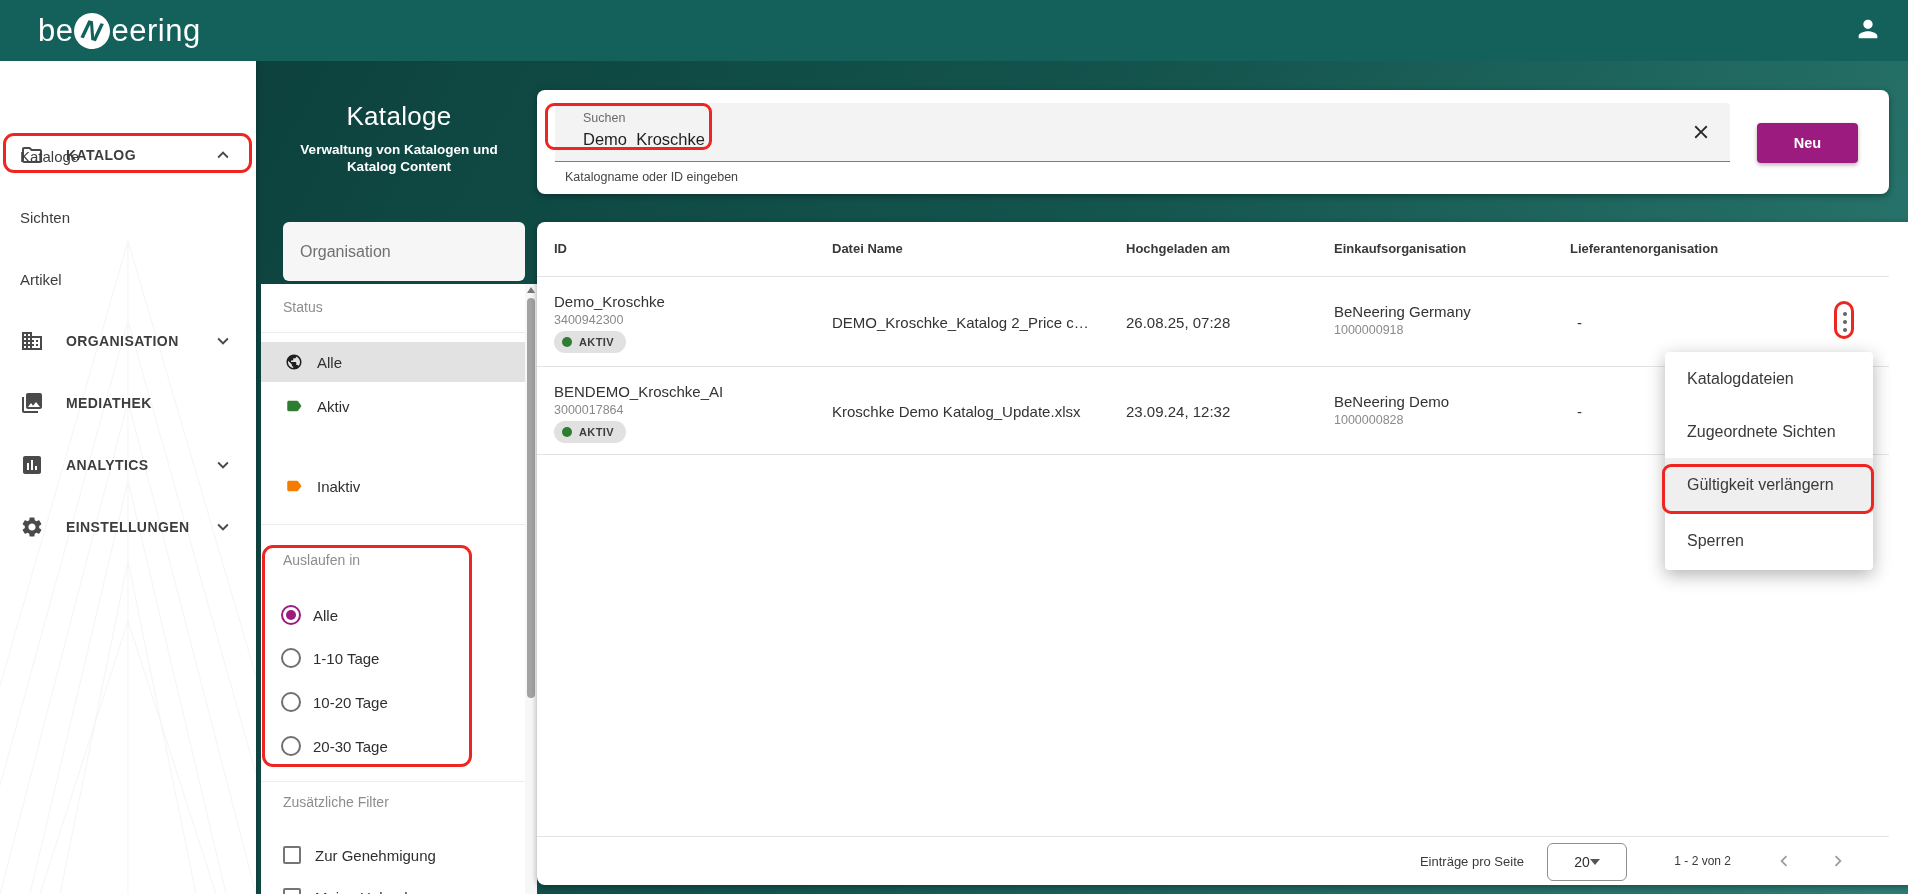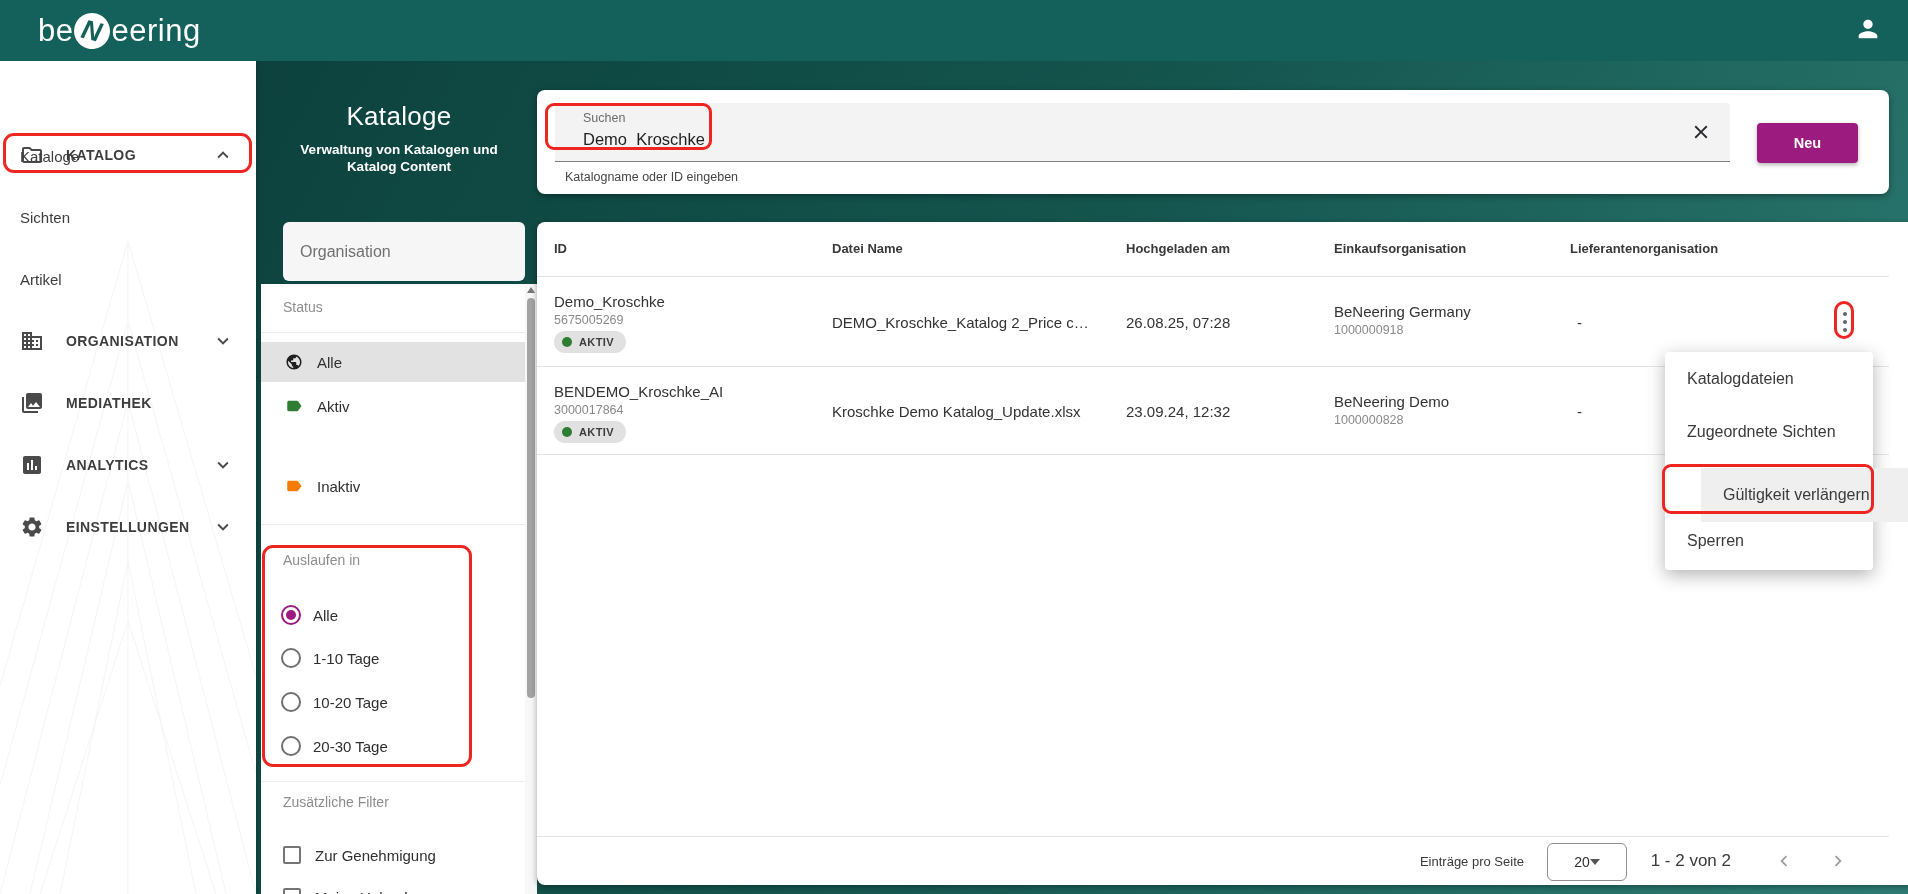--- a/index.html
+++ b/index.html
@@ -107,21 +107,21 @@
   .kebab i { width:4px; height:4px; border-radius:50%; background:#5f6368; }
 
   .pagbar { position:absolute; left:0; top:614px; width:1352px; height:49px;
     border-top:1px solid #e3e3e3; display:flex; align-items:center; }
   .pag-label { position:absolute; right:365px; font-size:13px; color:#3a3a3a; }
   .pag-select { position:absolute; right:262px; top:6px; width:80px; height:38px;
     border:1px solid #8f8f8f; border-radius:6px; display:flex; align-items:center;
     justify-content:center; gap:0; font-size:14px; color:#2f2f2f; cursor:pointer; }
   .pag-select .caret { width:0; height:0; border-left:5px solid transparent;
     border-right:5px solid transparent; border-top:6px solid #555; }
-  .pag-range { position:absolute; right:158px; font-size:17px; color:#3a3a3a; }
+  .pag-range { position:absolute; right:158px; font-size:12px; color:#3a3a3a; }
   .pag-prev,.pag-next { position:absolute; top:13px; width:22px; height:22px; cursor:default; }
   .pag-prev { right:94px; } .pag-next { right:40px; }
   .pag-prev svg,.pag-next svg { width:22px; height:22px; fill:#9e9e9e; }
 
   
   .ctx-menu { position:absolute; left:1409px; top:291px; width:208px; height:218px;
     background:#fff; border-radius:4px; box-shadow:0 5px 18px rgba(0,0,0,.3); z-index:40; }
   .ctx-item { position:absolute; left:0; width:208px; height:53px; display:flex;
     align-items:center; padding-left:22px; font-size:16px; color:#3a3a3a; cursor:pointer; }
   .ctx-item.hl { background:#efefef; }
@@ -306,21 +306,21 @@
       <div class="thead">
         <span class="th" style="left:17px;">ID</span>
         <span class="th" style="left:295px;">Datei Name</span>
         <span class="th" style="left:589px;">Hochgeladen am</span>
         <span class="th" style="left:797px;">Einkaufsorganisation</span>
         <span class="th" style="left:1033px;">Lieferantenorganisation</span>
       </div>
 
       <div class="trow" style="top:55px; height:90px;">
         <span class="cell-name">Demo_Kroschke</span>
-        <span class="cell-id">5675005269</span>
+        <span class="cell-id">3400942300</span>
         <span class="badge">
           <span class="dot"></span>
           <span class="btxt">AKTIV</span>
         </span>
         <span class="cell-mid" style="left:295px;">DEMO_Kroschke_Katalog 2_Price c…</span>
         <span class="cell-mid" style="left:589px;">26.08.25, 07:28</span>
         <span class="cell-two" style="left:797px;">
           <span>BeNeering Germany</span>
           <div class="sub">1000000918</div>
         </span>
@@ -360,21 +360,21 @@
             </svg></span>
         <span class="pag-next"><svg viewBox="0 0 24 24">
               <path d="M8.59 16.59L10 18l6-6-6-6-1.41 1.41L13.17 12z"></path>
             </svg></span>
       </div>
     </div>
 
     <div class="ctx-menu">
       <div class="ctx-item" style="top:0;">Katalogdateien</div>
       <div class="ctx-item" style="top:53px;">Zugeordnete Sichten</div>
-      <div class="ctx-item hl" style="top:116px; height:54px;margin-left:36px;">Gültigkeit verlängern</div>
+      <div class="ctx-item hl" style="top:106px; height:54px;">Gültigkeit verlängern</div>
       <div class="ctx-item" style="top:160px; height:58px;">Sperren</div>
     </div>
 
   </div>
 
   <div class="anno" style="left:3px; top:133px; width:249px; height:40px; border-radius:11px;"></div>
   <div class="anno" style="left:545px; top:103px; width:167px; height:47px;"></div>
   <div class="anno" style="left:262px; top:545px; width:210px; height:222px; border-radius:11px;"></div>
   <div class="anno" style="left:1834px; top:301px; width:20px; height:38px; border-radius:10px;"></div>
   <div class="anno" style="left:1662px; top:464px; width:212px; height:50px;"></div>

